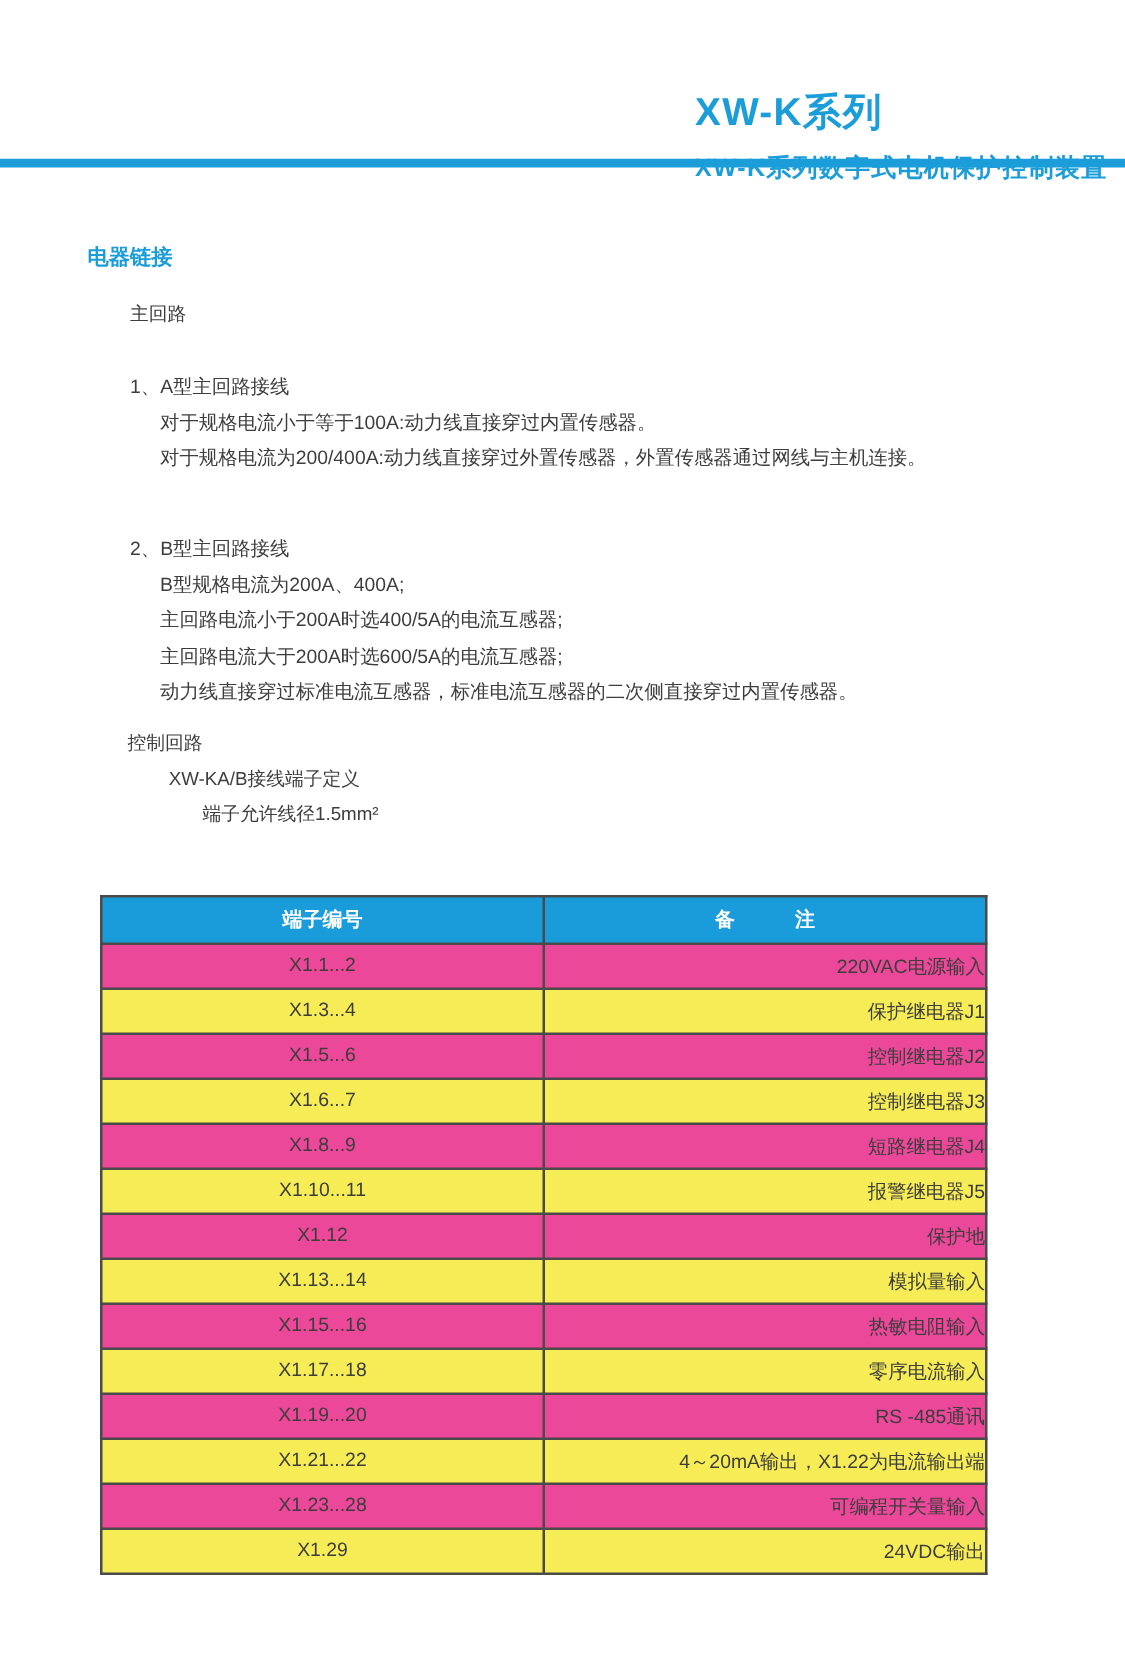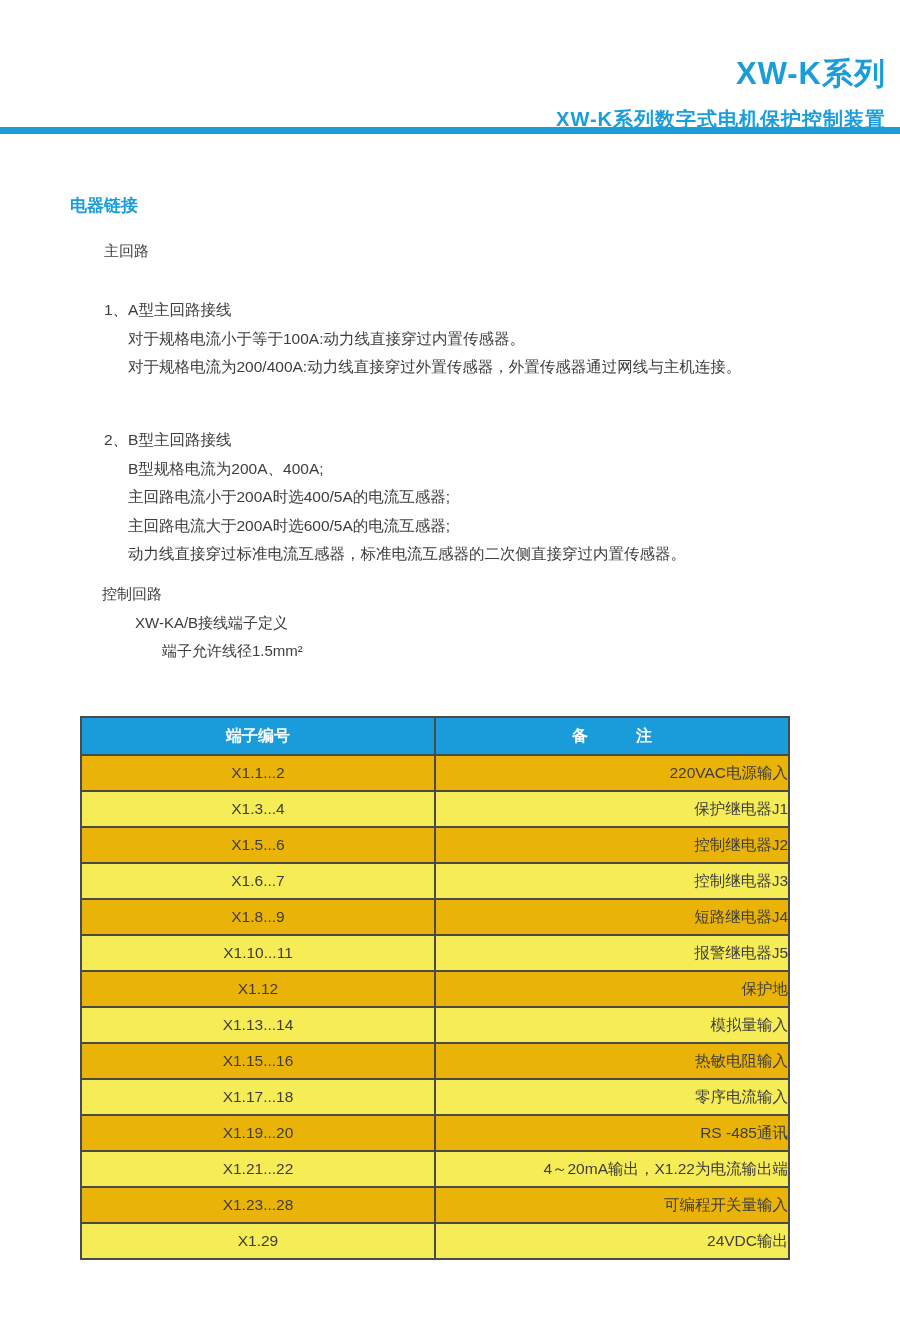--- a/index.html
+++ b/index.html
@@ -8,23 +8,22 @@
     width: 900px;
     height: 1339px;
     background: #ffffff;
     overflow: hidden;
     font-family: "Liberation Sans", "DejaVu Sans", sans-serif;
     color: var(--text, #3d3d3d);
   }
   
   .doc-header {
     position: absolute;
-    top: 56px;
+    top: 72px;
     right: 14px;
-    text-align: right;
     color: var(--accent, #1b9dd9);
     line-height: 1.15;
   }
   .doc-title {
     font-size: 31px;
     font-weight: bold;
     letter-spacing: 1px;
   }
   .doc-subtitle {
     font-size: 20px;
@@ -77,21 +76,21 @@
   .terminal-table th {
     background: var(--header-bg, #1a9cdb);
     color: #ffffff;
     font-weight: bold;
     font-size: 16px;
     height: 36px;
     text-align: center;
   }
   .terminal-table td {
     height: 34px;
-    background: #eab308;
+    background: #ec4899;
   }
   .terminal-table td.col-terminal { text-align: center; width: 396px; }
   .terminal-table td.col-note { text-align: right; padding-left: 88px; }
   .terminal-table tr.hl td { background: var(--highlight, #f6ec55); }
 </style>
 </head>
 <body>
 
 <div class="page">
 

